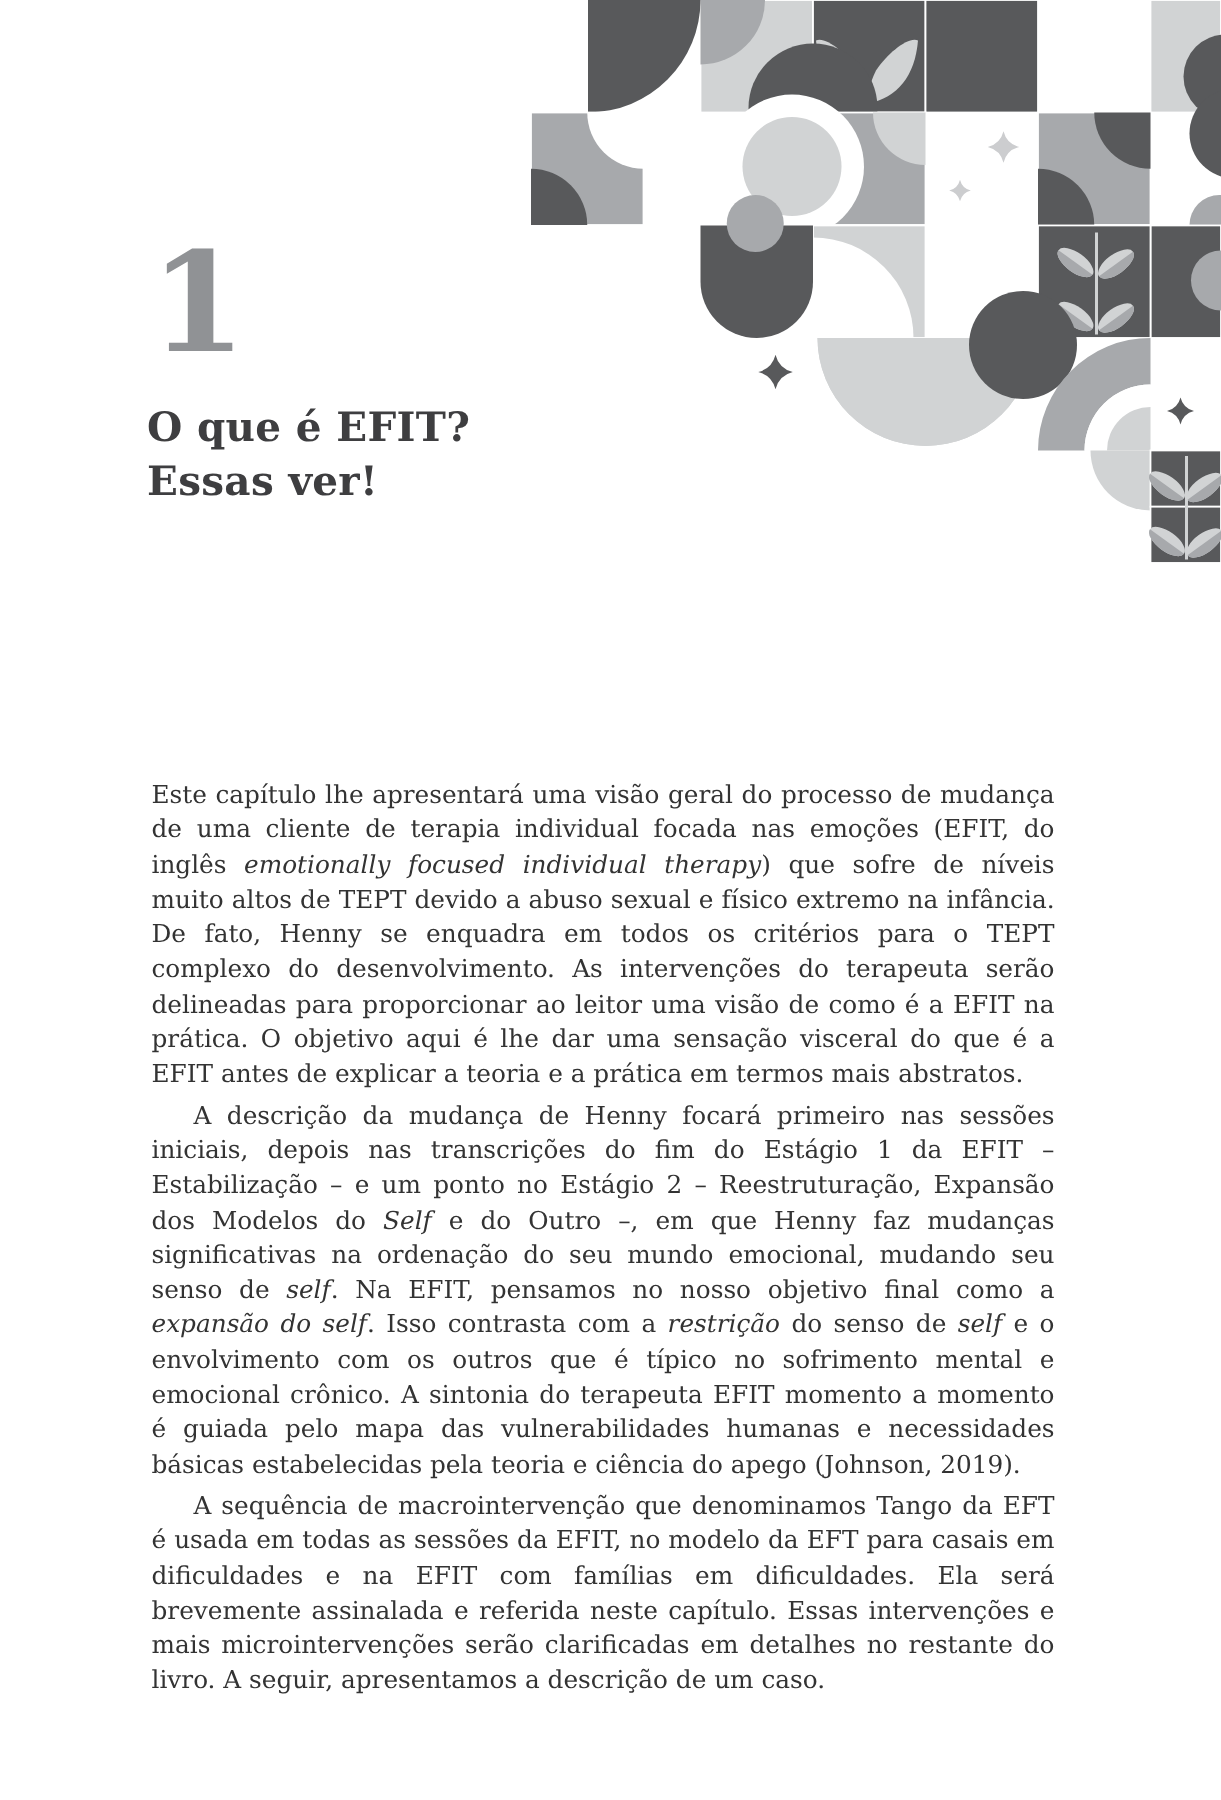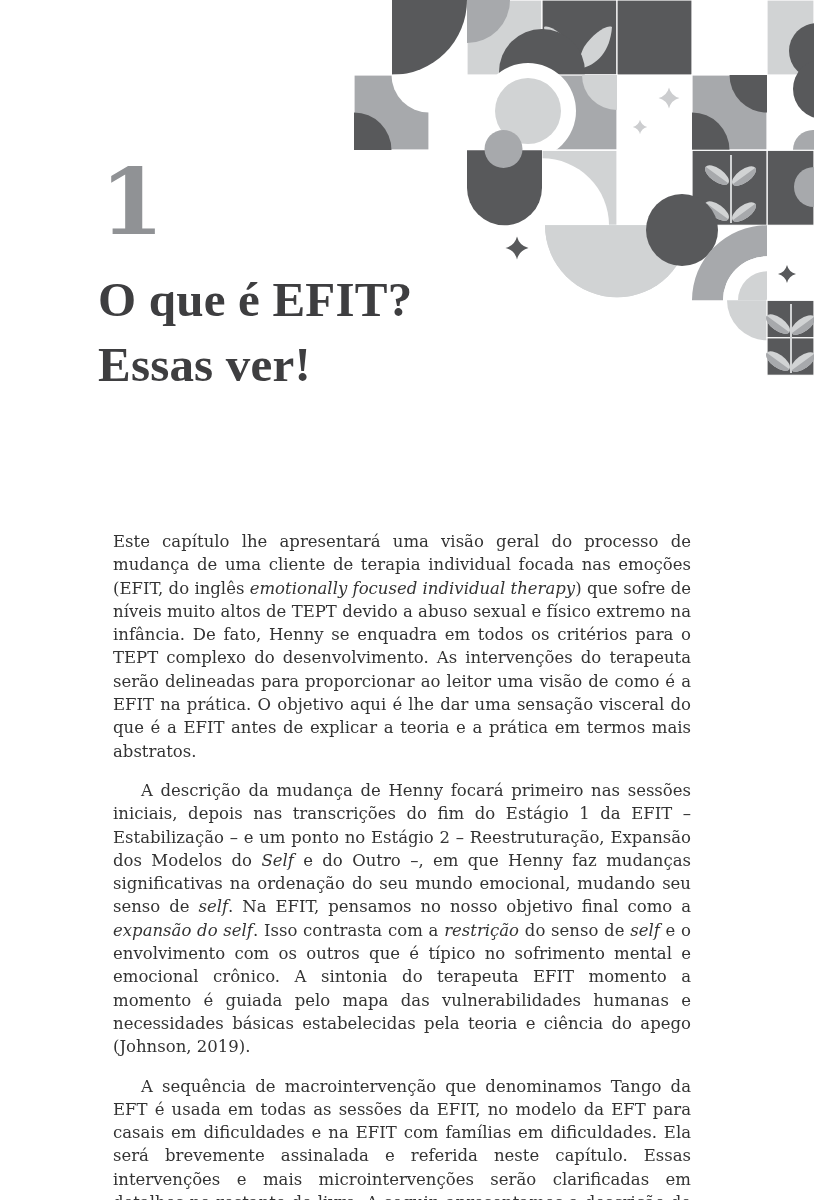--- a/index.html
+++ b/index.html
@@ -16,30 +16,29 @@
   .deco .dk{fill:var(--dark);} .deco .md{fill:var(--medium);}
   .deco .lt{fill:var(--light);} .deco .wt{fill:var(--white);}
   .deco .sp{fill:var(--sparkle_light);}
   .deco rect.tile{stroke:var(--white); stroke-width:1.2;}
   .chapter-number{
     position:absolute; left:100px; top:156px;
     font-size:92px; line-height:1; font-weight:bold; color:var(--chapter_number);
   }
   .chapter-title{
     position:absolute; left:98px; top:268px; margin:0;
-    font-size:49px; line-height:1.32; font-weight:bold; color:var(--title);
+    font-size:27px; line-height:1.32; font-weight:bold; color:var(--title);
     letter-spacing:.2px;
-    font-family:Liberation Serif, serif;
   }
   .body-text{
     position:absolute; left:97px; top:514px; width:610px;
     font-size:16.5px; line-height:23.3px; color:var(--body_text);
     text-align:justify; text-justify:inter-word;
   }
-  .body-text p{margin:16px;}
+  .body-text p{margin:4px;}
   .body-text p.indent{text-indent:28px;}
   .body-text em{font-style:italic;}
 </style>
 </head>
 <body>
 
 <div class="page">
 
   <svg class="deco" viewBox="354 -27 460 387" aria-hidden="true">
     <defs>

